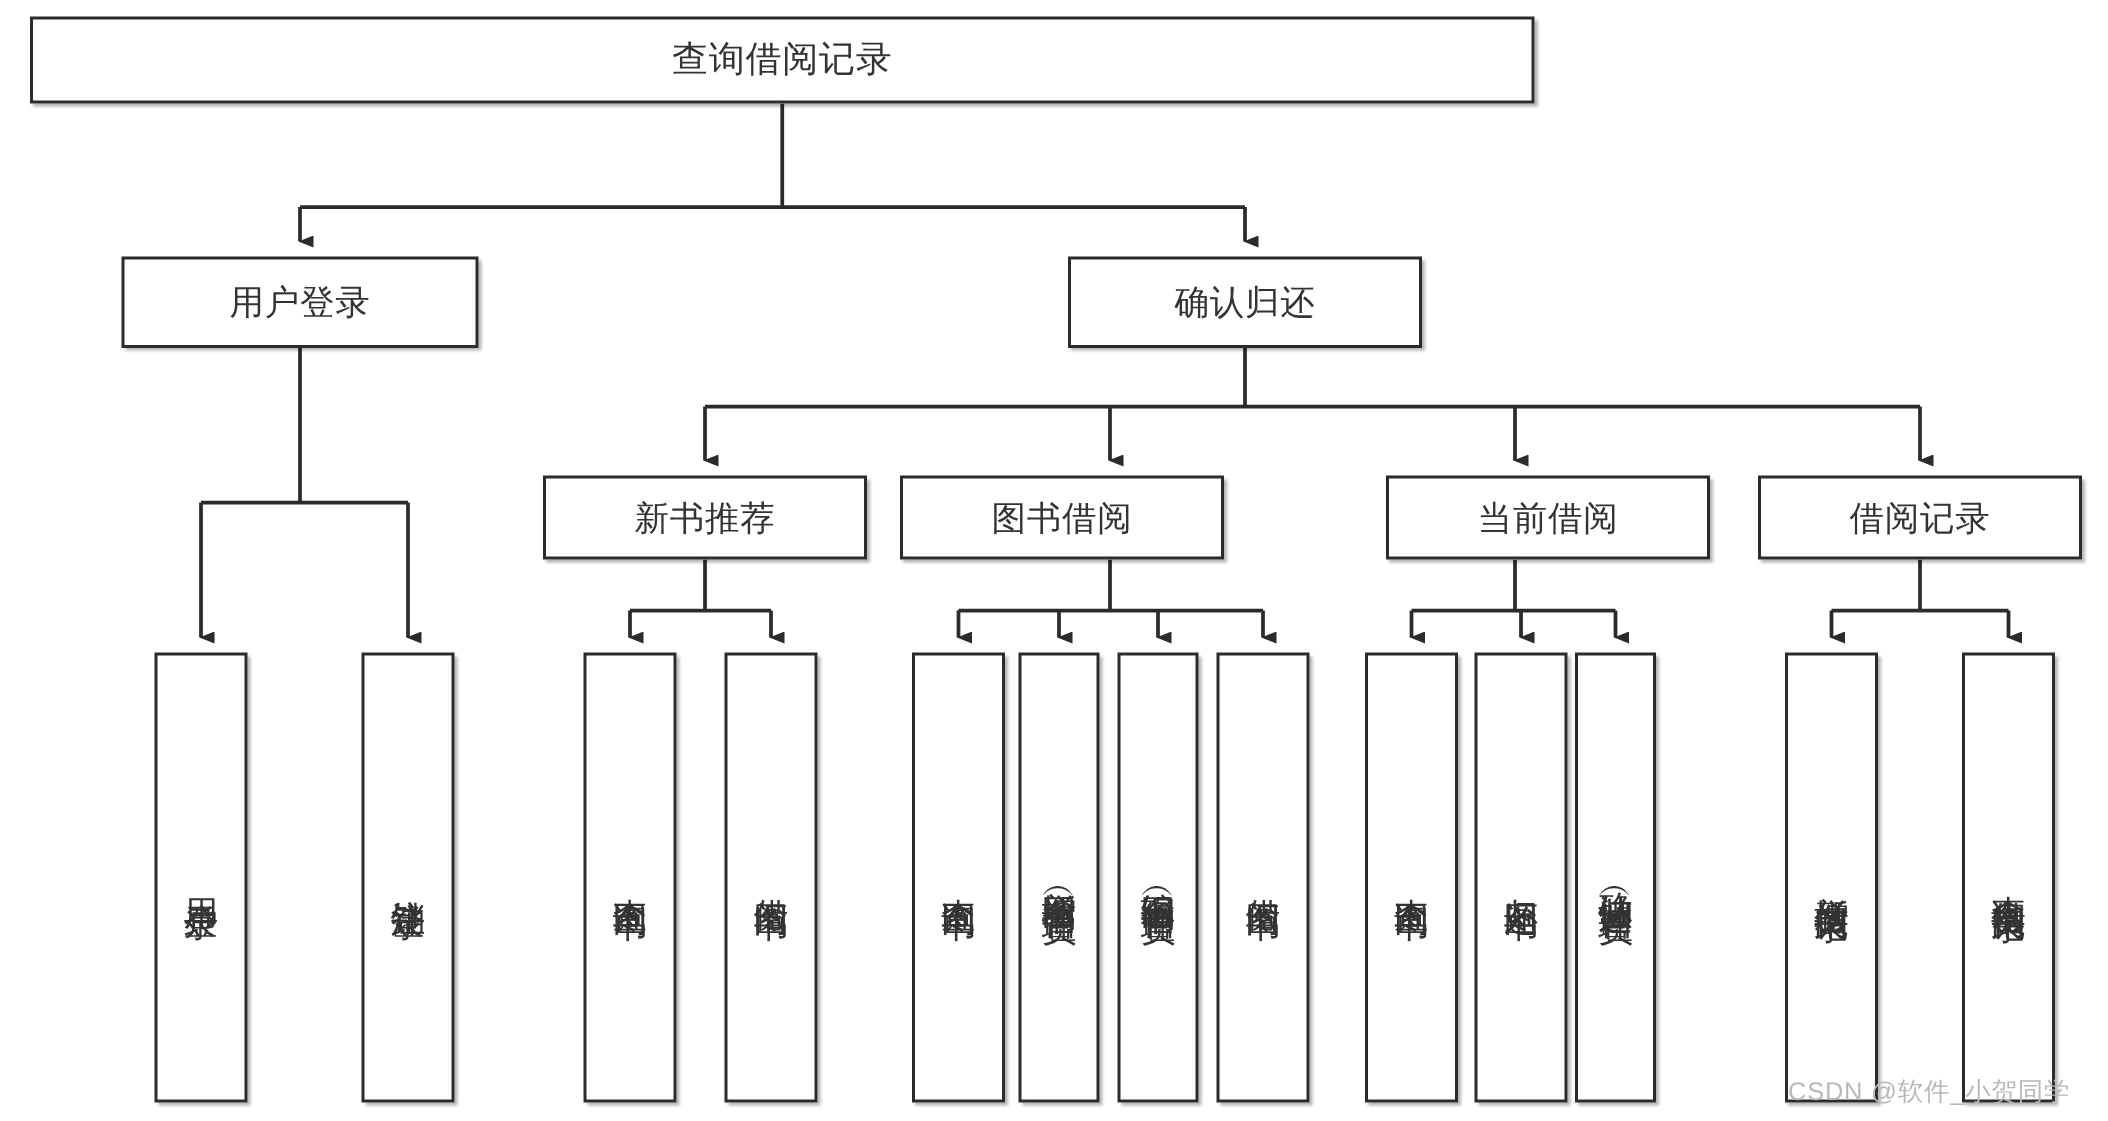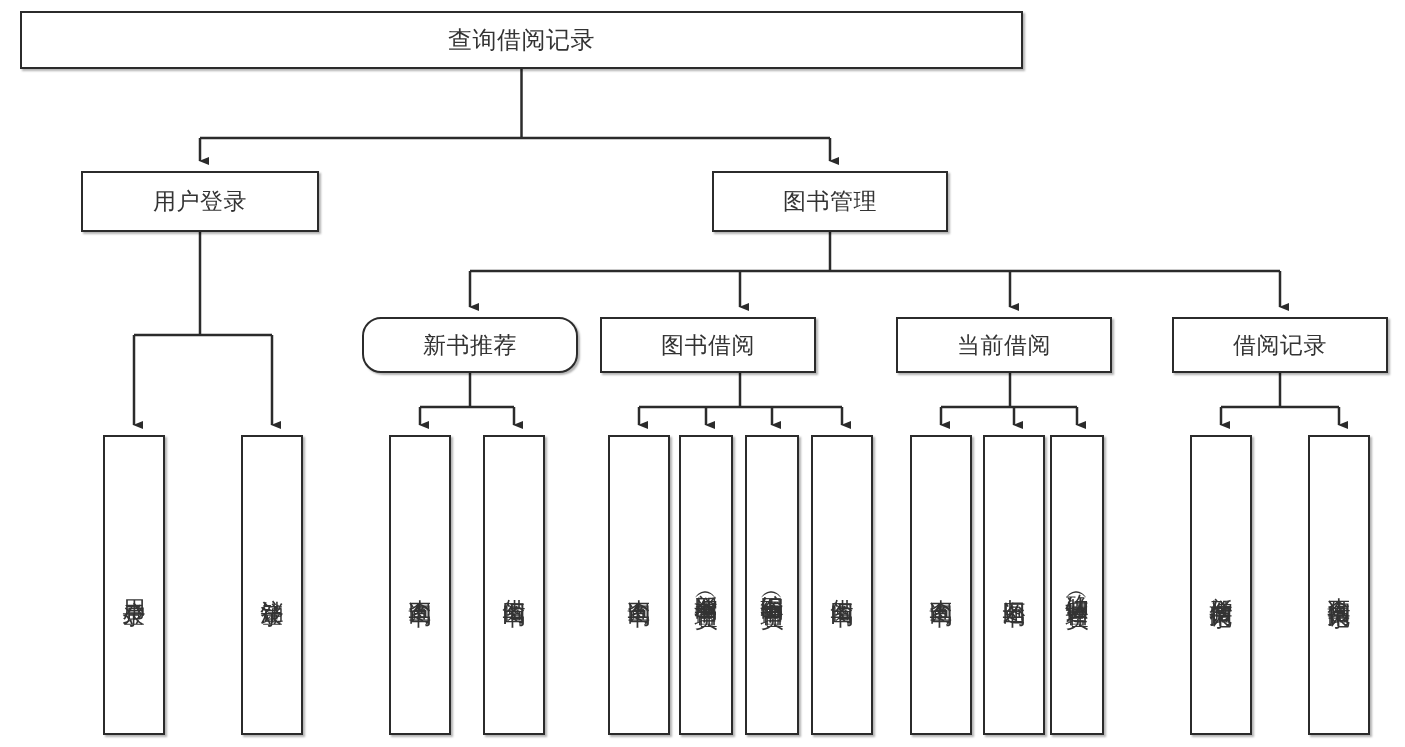--- a/index.html
+++ b/index.html
@@ -113,29 +113,29 @@
   </svg>
 
   <div id="node-layer">
       <div class="node horizontal root" style="left: 20px; top: 11px; width: 1003px; height: 58px;">
         <span class="label">查询借阅记录</span>
       </div>
       <div class="node horizontal" style="left: 81px; top: 171px; width: 238px; height: 61px;">
         <span class="label">用户登录</span>
       </div>
       <div class="node horizontal" style="left: 712px; top: 171px; width: 236px; height: 61px;">
-        <span class="label">图书管理</span>
+        <span class="label">确认归还</span>
       </div>
-      <div class="node horizontal" style="left: 362px; top: 317px; width: 216px; height: 56px; border-radius: 19px;">
+      <div class="node horizontal" style="left: 362px; top: 317px; width: 216px; height: 56px;">
         <span class="label">新书推荐</span>
       </div>
       <div class="node horizontal" style="left: 600px; top: 317px; width: 216px; height: 56px;">
         <span class="label">图书借阅</span>
       </div>
-      <div class="node horizontal" style="left: 896px; top: 317px; width: 216px; height: 56px;">
+      <div class="node horizontal" style="left: 924px; top: 317px; width: 216px; height: 56px;">
         <span class="label">当前借阅</span>
       </div>
       <div class="node horizontal" style="left: 1172px; top: 317px; width: 216px; height: 56px;">
         <span class="label">借阅记录</span>
       </div>
       <div class="node vertical" style="left: 103px; top: 435px; width: 62px; height: 300px;">
         <span class="label">用户登录</span>
       </div>
       <div class="node vertical" style="left: 241px; top: 435px; width: 62px; height: 300px;">
         <span class="label">注销登录</span>
@@ -168,13 +168,14 @@
         <span class="label">确认归还（管理员）</span>
       </div>
       <div class="node vertical" style="left: 1190px; top: 435px; width: 62px; height: 300px;">
         <span class="label">新增借阅记录</span>
       </div>
       <div class="node vertical" style="left: 1308px; top: 435px; width: 62px; height: 300px;">
         <span class="label">查询借阅记录</span>
       </div>
     </div>
 
+  <div class="watermark" style="left: 1192px; top: 716px;">CSDN @软件_小贺同学</div>
 </div>
 
 </body></html>

